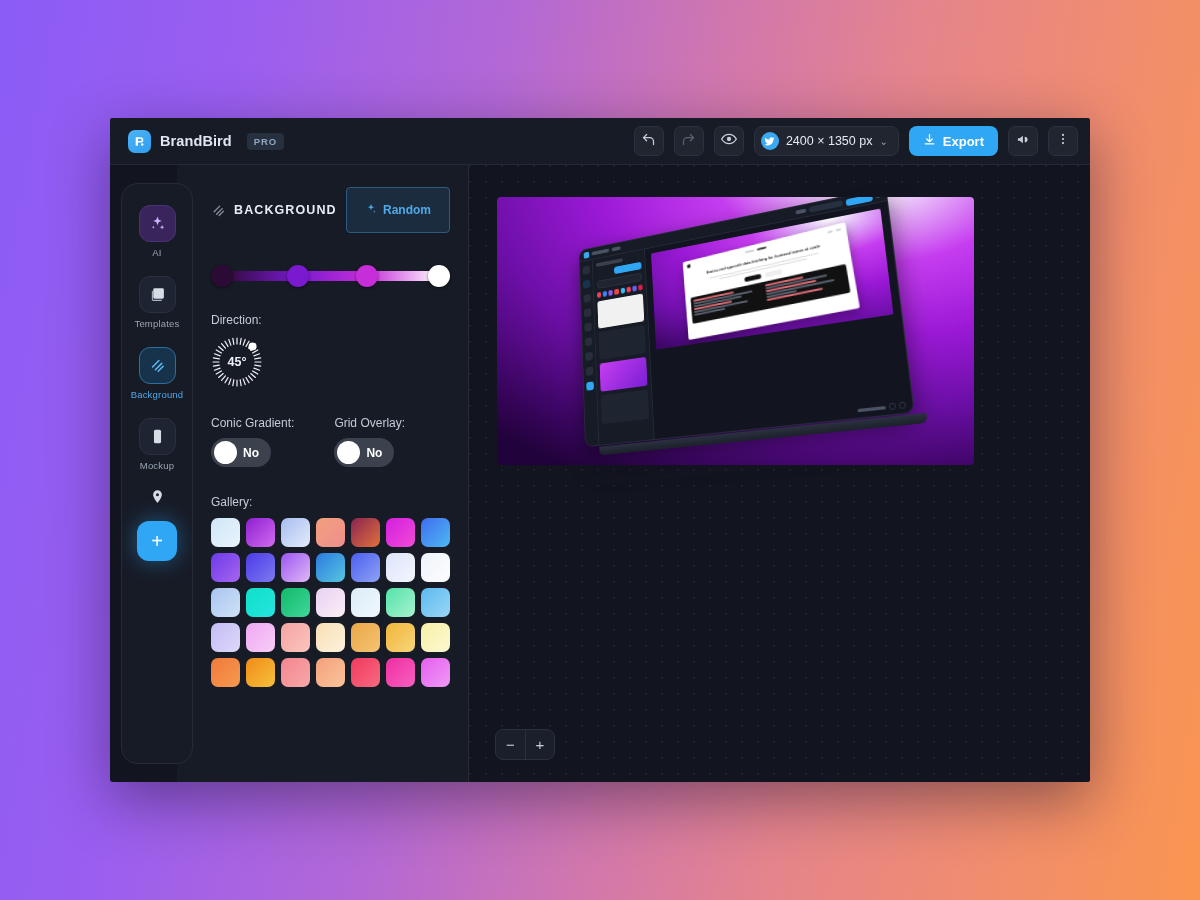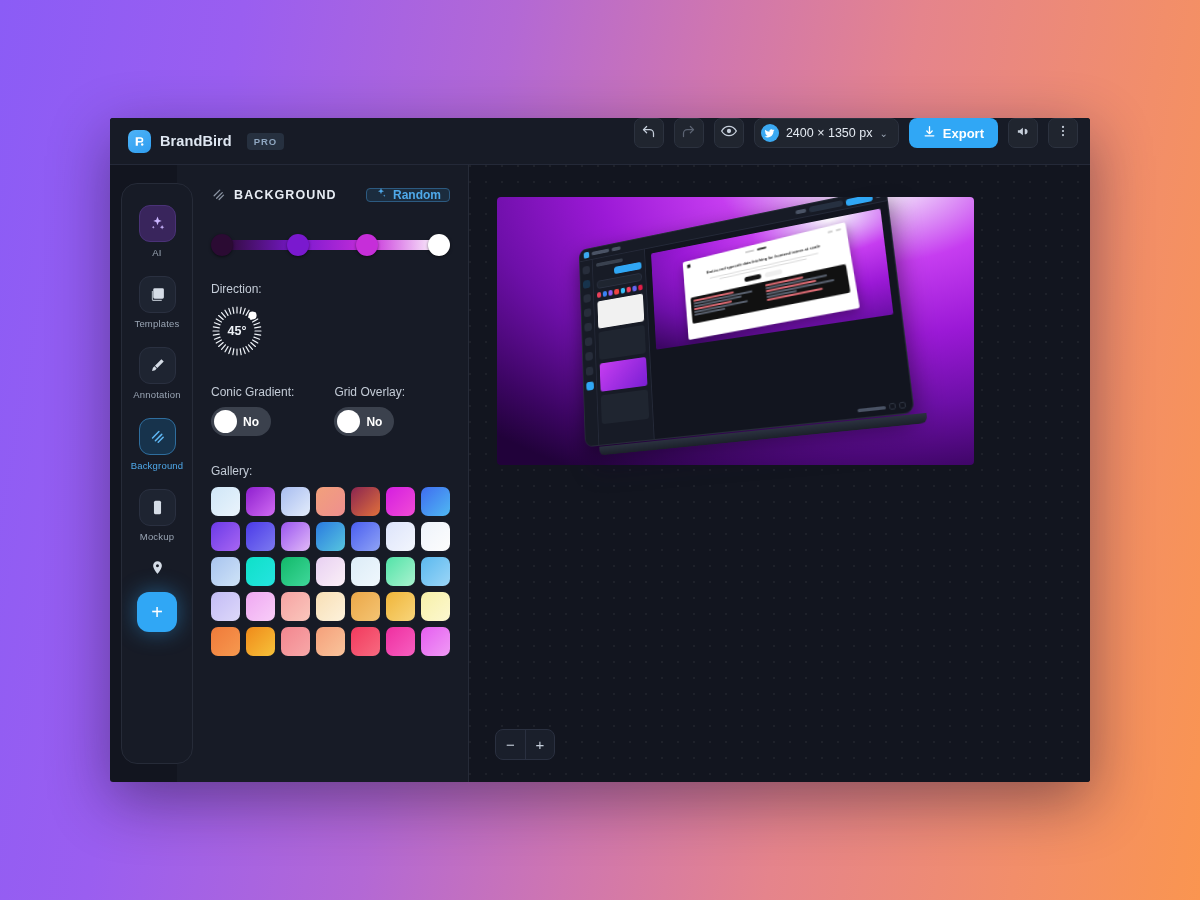--- a/index.html
+++ b/index.html
@@ -21,21 +21,21 @@
     display: flex; flex-direction: column;
     overflow: hidden;
     position: relative;
   }
 
   
   .topbar {
     height: 47px; flex: 0 0 47px;
     background: #171b26;
     border-bottom: 1px solid #242938;
-    display: flex; 
+    display: flex; align-items: center;
     padding: 0 12px 0 18px;
     gap: 10px;
   }
   .brand { display: flex; align-items: center; gap: 9px; }
   .brand-logo {
     width: 23px; height: 23px; border-radius: 7px;
     background: linear-gradient(145deg, #4eb3f7, #2f9df0);
     display: flex; align-items: center; justify-content: center;
     color: #fff;
   }
@@ -121,21 +121,21 @@
     overflow: hidden;
   }
   .panel-head { display: flex; align-items: center; margin-bottom: 32px; }
   .panel-title {
     color: #e7ecf3; font-size: 12.5px; font-weight: bold; letter-spacing: 1.1px;
   }
   .panel-head-ico { color: #8b94a3; margin-right: 8px; display: flex; }
   .random-btn {
     margin-left: auto;
     background: #1b2c3e; border: 1px solid #2c5a80;
-    border-radius: 4px; height: 14px; padding: 0 8px;
+    border-radius: 4px; height: 46px; padding: 0 18px;
     display: flex; align-items: center; gap: 6px;
     color: #4fa9ea; font-size: 12px; font-weight: bold; cursor: pointer;
   }
   .type-select {
     height: 38px; background: #1f242f; border: 1px solid #2a3040;
     border-radius: 9px;
     display: flex; align-items: center; justify-content: center;
     position: relative; cursor: pointer;
     color: #e6ebf2; font-size: 12.5px; font-weight: bold; letter-spacing: .9px;
   }
@@ -417,29 +417,20 @@
         <div class="rail-ico">
           <svg width="17" height="17" viewBox="0 0 24 24" fill="currentColor">
             <path d="M8 3h11a2 2 0 0 1 2 2v11a2 2 0 0 1-2 2H8a2 2 0 0 1-2-2V5a2 2 0 0 1 2-2zm1.5 9.5l2.5-3 2 2.4 1.7-2 3 5.1h-11l1.8-2.5z"></path>
             <path d="M4 7v12a2 2 0 0 0 2 2h12v-1.6H6.1A.6.6 0 0 1 5.5 19V7H4z" opacity=".8"></path>
           </svg>
         </div>
         <div class="rail-lbl">Templates</div>
       </div>
 
 
-      <div class="rail-item">
-        <div class="rail-ico">
-          <svg width="17" height="17" viewBox="0 0 24 24" fill="currentColor">
-            <path d="M17.5 3.2l3.3 3.3-9.1 9.1-3.3-3.3 9.1-9.1z"></path>
-            <path d="M7.6 13.2l3.2 3.2-2.2 2.2-4.3 1.1 1.1-4.3 2.2-2.2z"></path>
-          </svg>
-        </div>
-        <div class="rail-lbl">Annotation</div>
-      </div>
 
       <div class="rail-item">
         <div class="rail-ico active">
           <svg width="17" height="17" viewBox="0 0 24 24" fill="none" stroke="currentColor" stroke-width="2.1" stroke-linecap="round">
             <path d="M5 14L14 5"></path>
               <path d="M9 18L18 9"></path>
               <path d="M13 20L20 13"></path>
           </svg>
         </div>
         <div class="rail-lbl active">Background</div>

